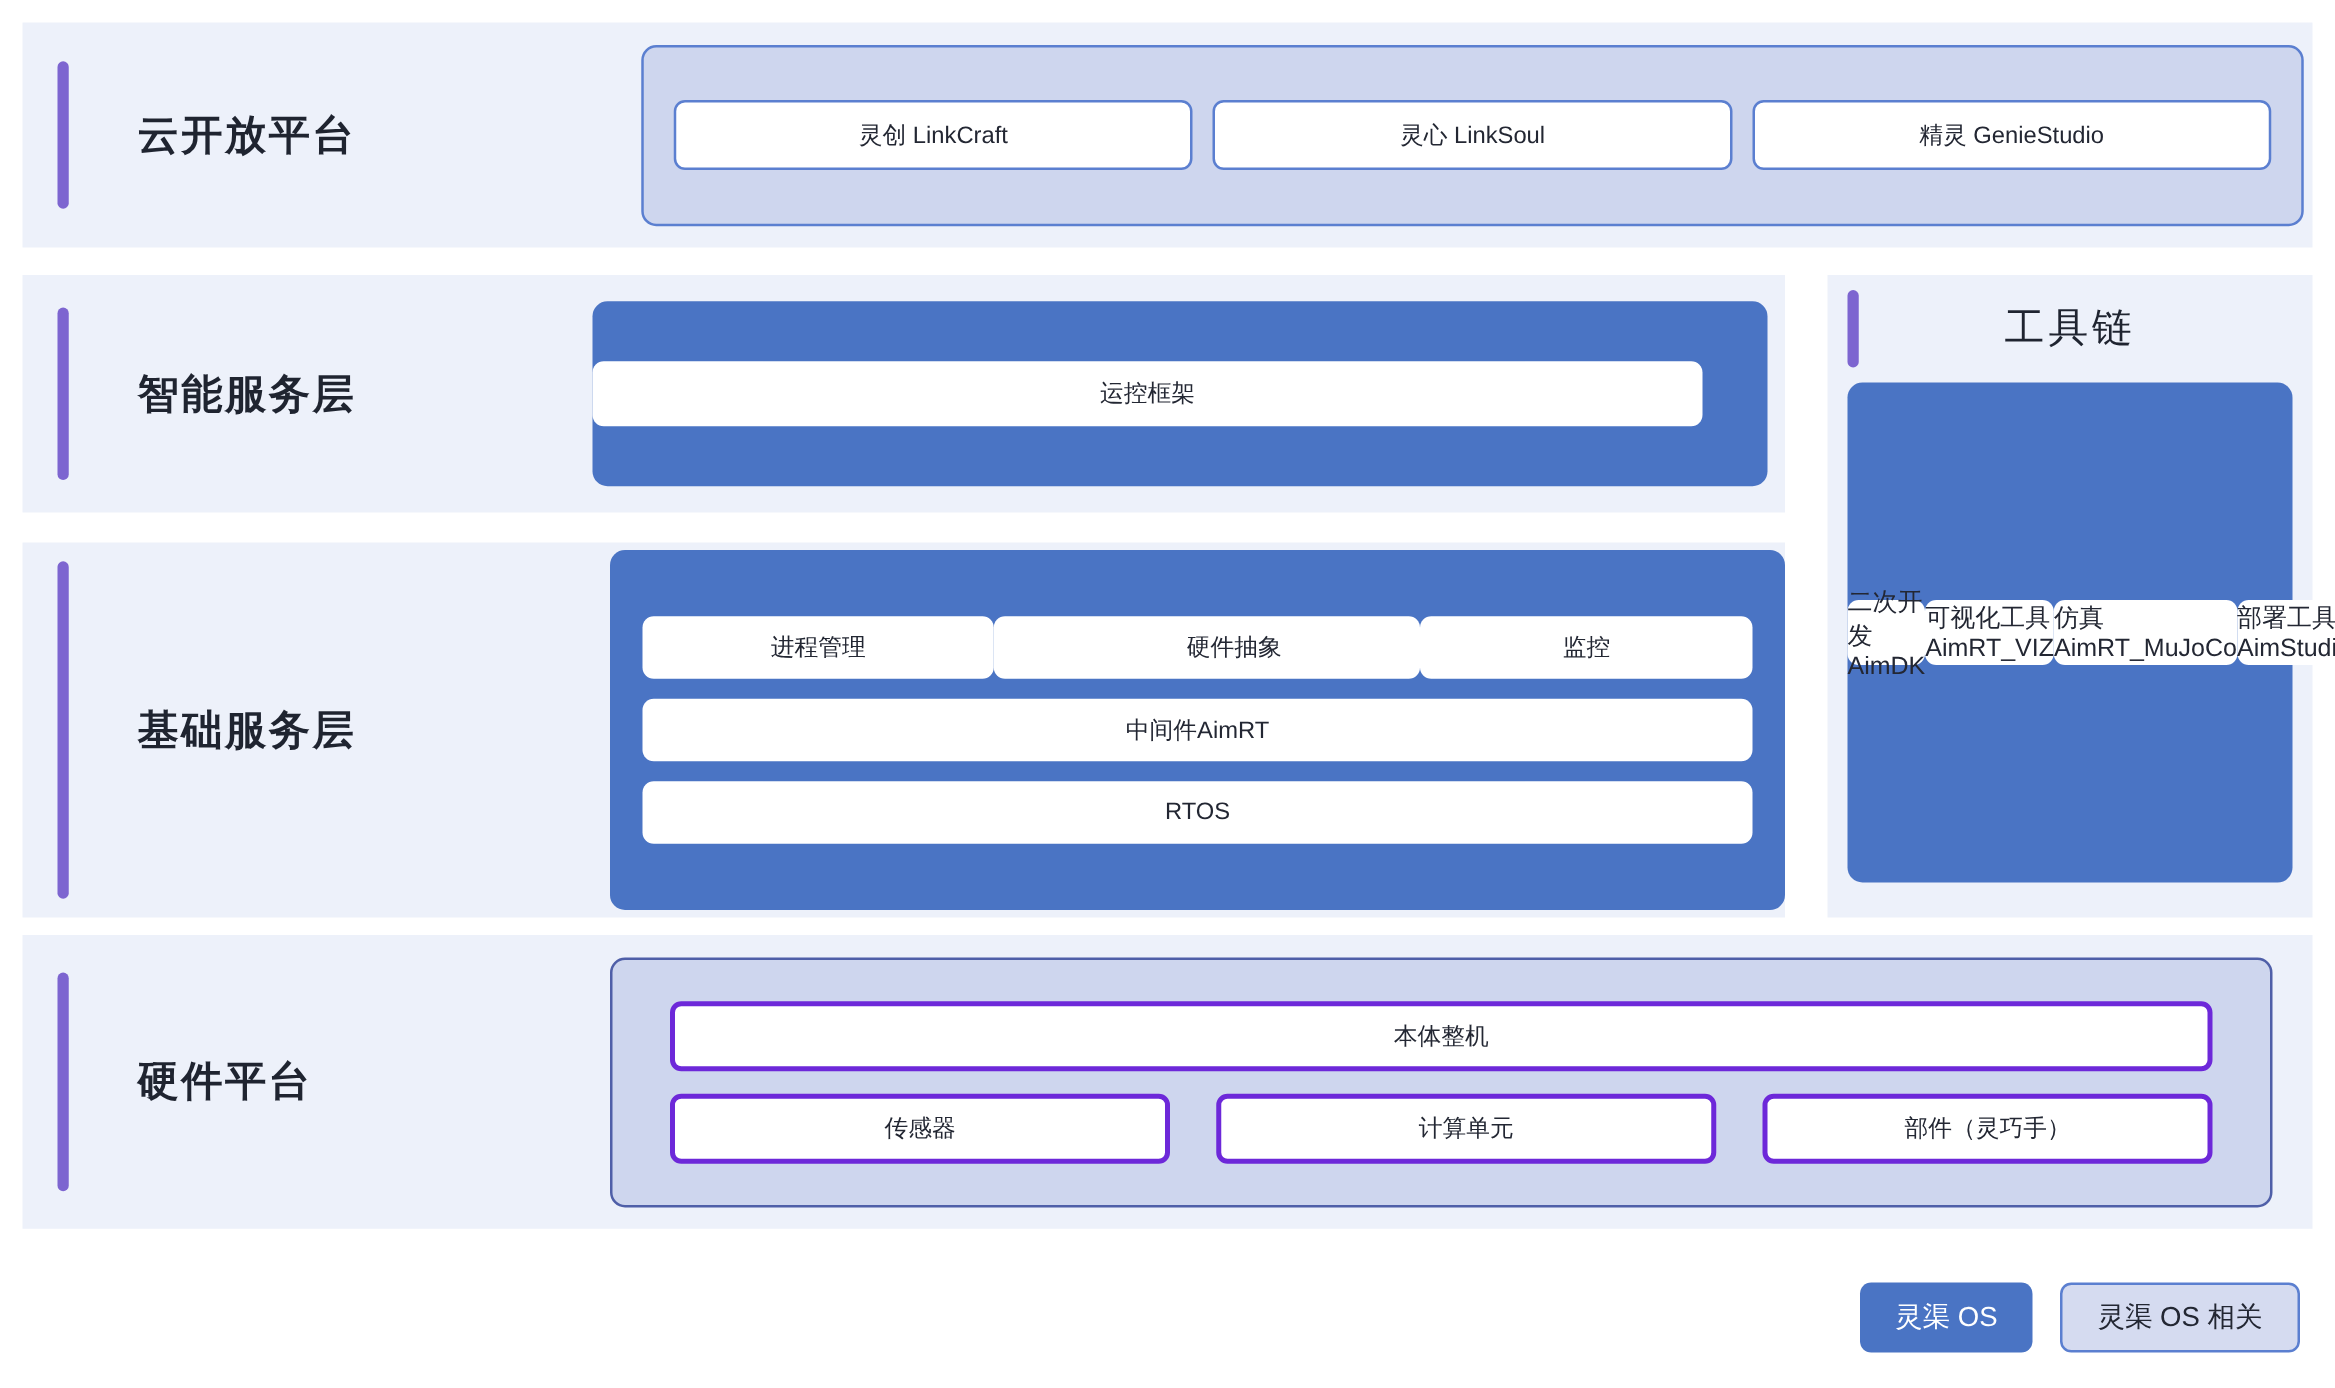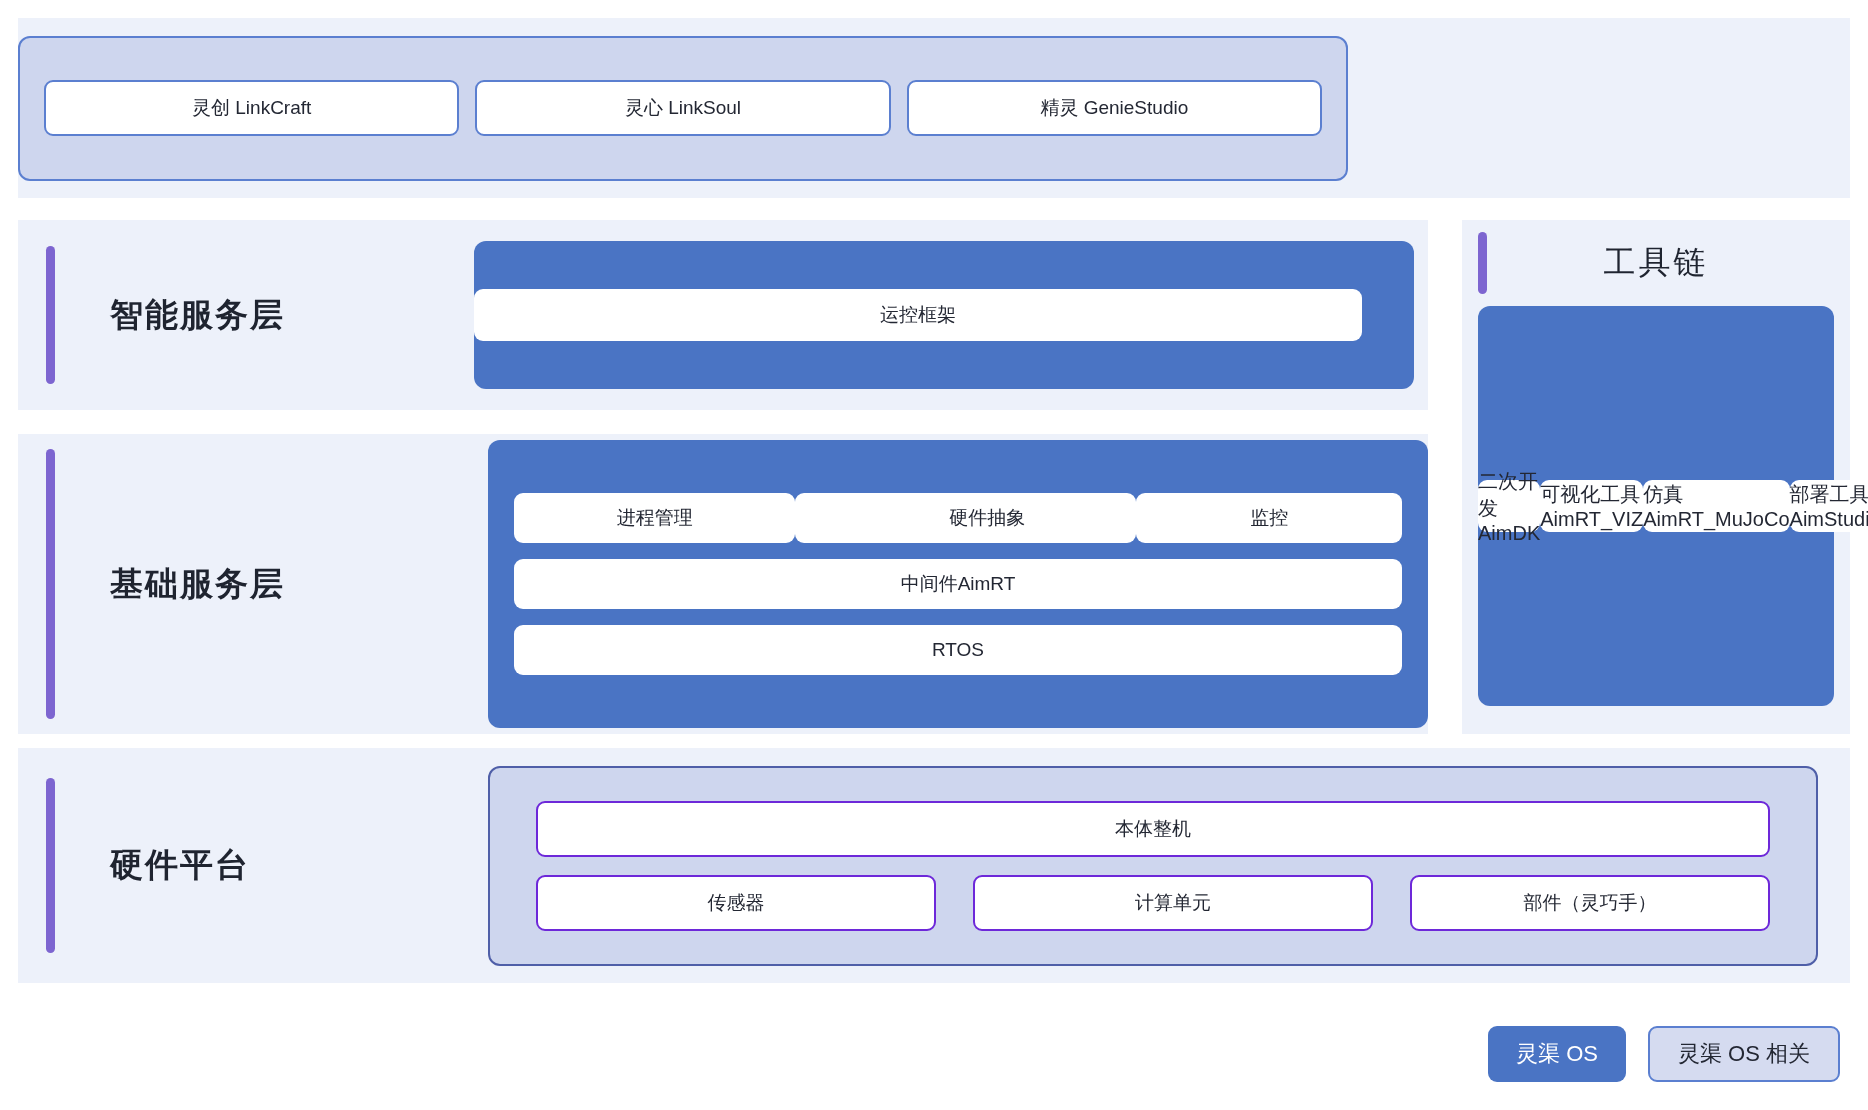--- a/index.html
+++ b/index.html
@@ -39,21 +39,21 @@
     align-items: center;
     justify-content: center;
     font-size: 19px;
     color: #232733;
     box-sizing: border-box;
   }
   .pill.outlined {
     border: 2px solid #5b7fd0;
   }
   .pill.outlined-dark {
-    border: 2px solid #6d28d9;
+    border: 4px solid #6d28d9;
   }
 
   
   .blue-box {
     background: #4a74c4;
     border-radius: 12px;
     box-sizing: border-box;
   }
   .lav-box {
     background: #ced6ee;
@@ -85,20 +85,21 @@
   #row-cloud {
     left: 18px; top: 18px; width: 1832px; height: 180px;
   }
   #row-cloud .row-left { width: 470px; }
   #row-cloud .accent-bar { height: 118px; margin-left: 28px; }
   #row-cloud .layer-label { margin-left: 55px; }
   #cloud-container {
     width: 1330px; height: 145px;
     display: flex; align-items: center; justify-content: space-between;
     padding: 0 24px;
+    margin-left: 25px;
   }
   #cloud-container .pill { height: 56px; flex: 1 1 0; }
   #cloud-container .pill + .pill { margin-left: 16px; }
 
   
   #row-intel {
     left: 18px; top: 220px; width: 1410px; height: 190px;
   }
   #row-intel .row-left { width: 456px; text-align: right; }
   #row-intel .accent-bar { height: 138px; margin-left: 28px; }
@@ -200,20 +201,24 @@
   }
   #legend-os-related {
     background: #d5dbf0; color: #232733;
     border: 2px solid #5b7fd0;
   }
 </style>
 </head>
 <body>
 
 <div class="row" id="row-cloud">
+  <div class="row-left">
+    <div class="accent-bar"></div>
+    <div class="layer-label">云开放平台</div>
+  </div>
   <div class="lav-box" id="cloud-container">
     <div class="pill outlined">灵创 LinkCraft</div>
     <div class="pill outlined">灵心 LinkSoul</div>
     <div class="pill outlined">精灵 GenieStudio</div>
   </div>
 </div>
 
 <div class="row" id="row-intel">
   <div class="row-left">
     <div class="accent-bar"></div>

